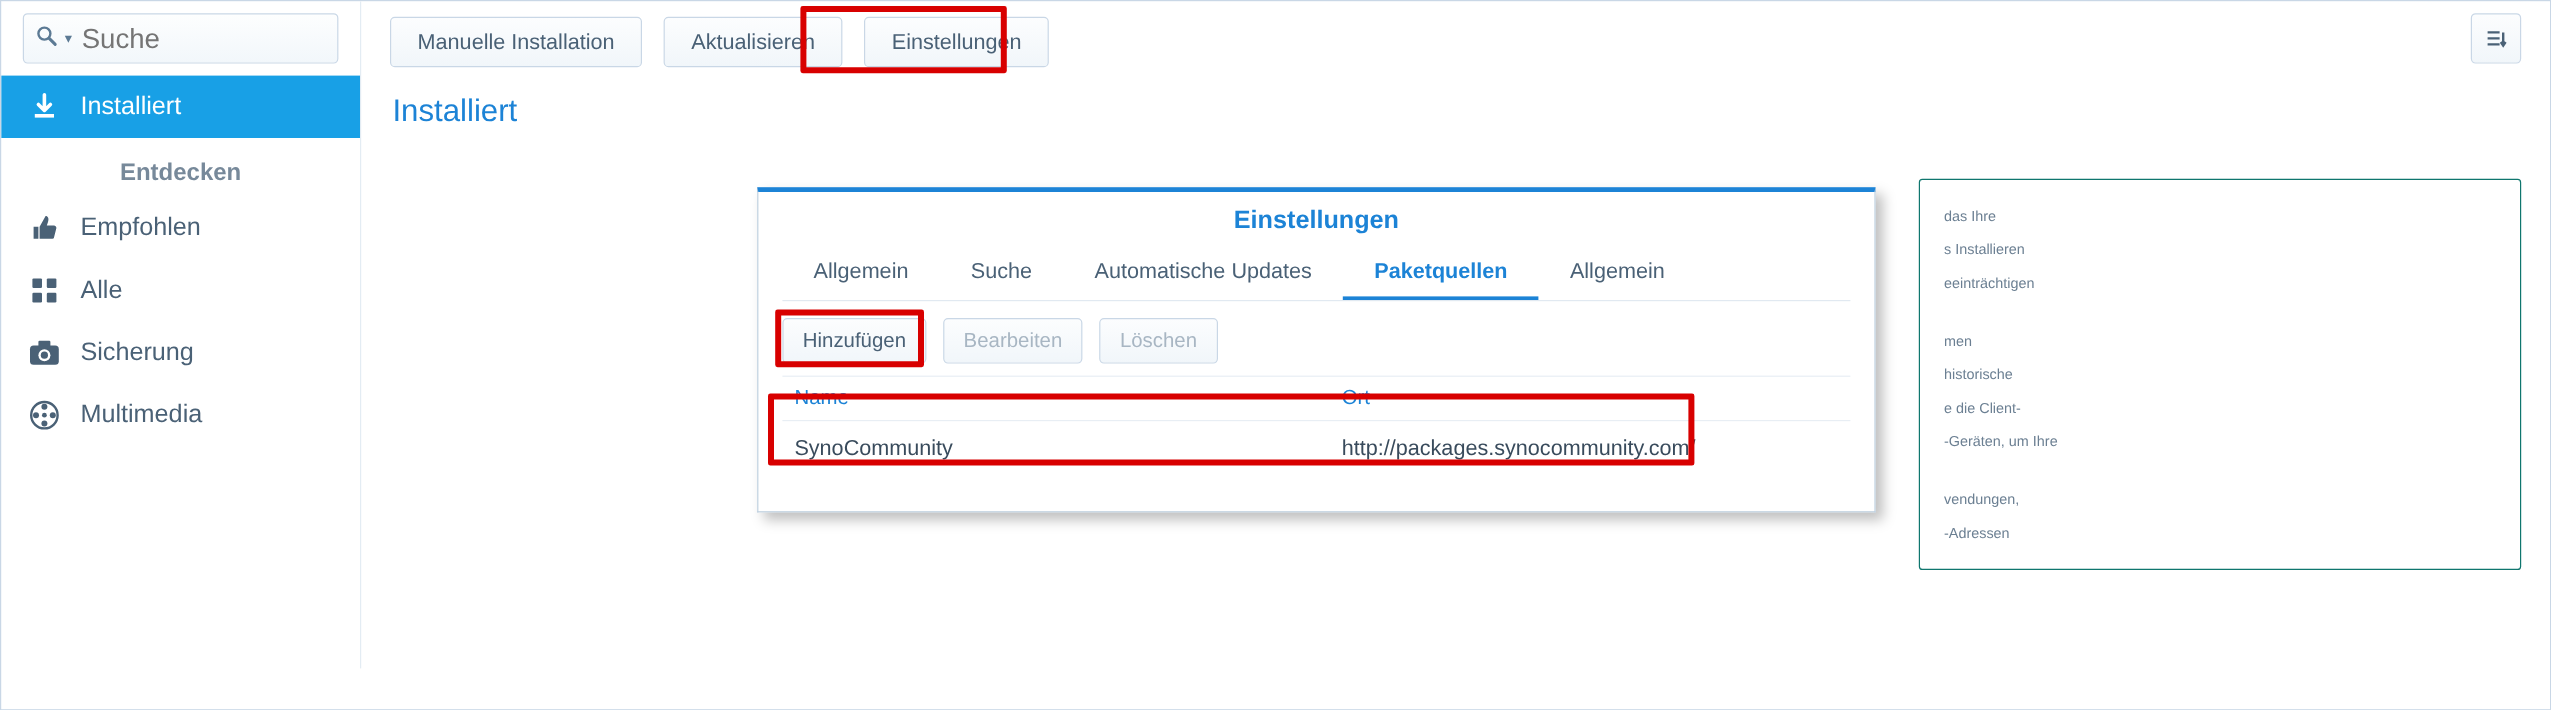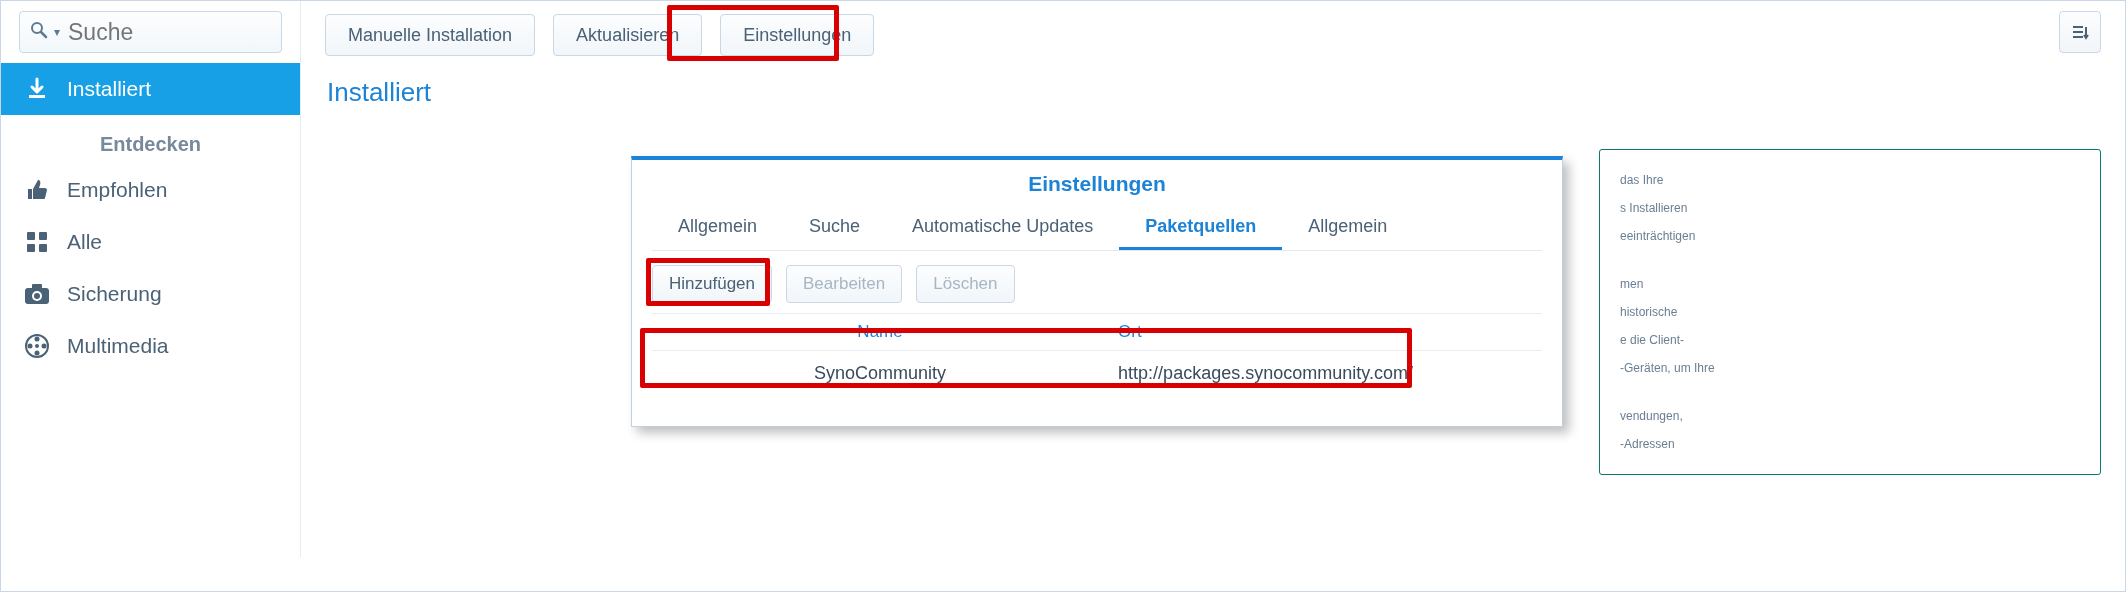--- a/index.html
+++ b/index.html
@@ -31,21 +31,21 @@
   
   .modal{position:absolute;left:330px;top:155px;width:930px;background:#fff;border:1px solid #bfd0df;border-top:4px solid #1c83d6;box-shadow:6px 6px 10px rgba(0,0,0,0.25);z-index:20;}
   .modal-title{text-align:center;color:#1c83d6;font-size:21px;font-weight:600;padding:12px 0 10px 0;}
   .tabs{display:flex;border-bottom:1px solid #e1e9f1;margin:0 20px;}
   .tab{padding:10px 26px;font-size:18px;color:#4a6176;cursor:pointer;border-bottom:3px solid transparent;}
   .tab.active{color:#1c83d6;font-weight:700;border-bottom-color:#1c83d6;}
   .tab-toolbar{display:flex;gap:14px;padding:14px 20px 10px 20px;align-items:center;}
   .grid{margin:0 20px;border-top:1px solid #e8eef4;}
   .grid-head{display:flex;color:#1c83d6;font-size:17px;border-bottom:1px solid #e8eef4;}
   .grid-head>div{padding:8px 10px;}
-  .col-name{width:49%;text-align:center;}
+  .col-name{width:49%;}
   .col-loc{flex:1;}
   .grid-row{display:flex;font-size:18px;color:#394b5c;}
   .grid-row>div{padding:12px 10px;}
 </style>
 </head>
 <body>
 
 <div class="window">
 
 

